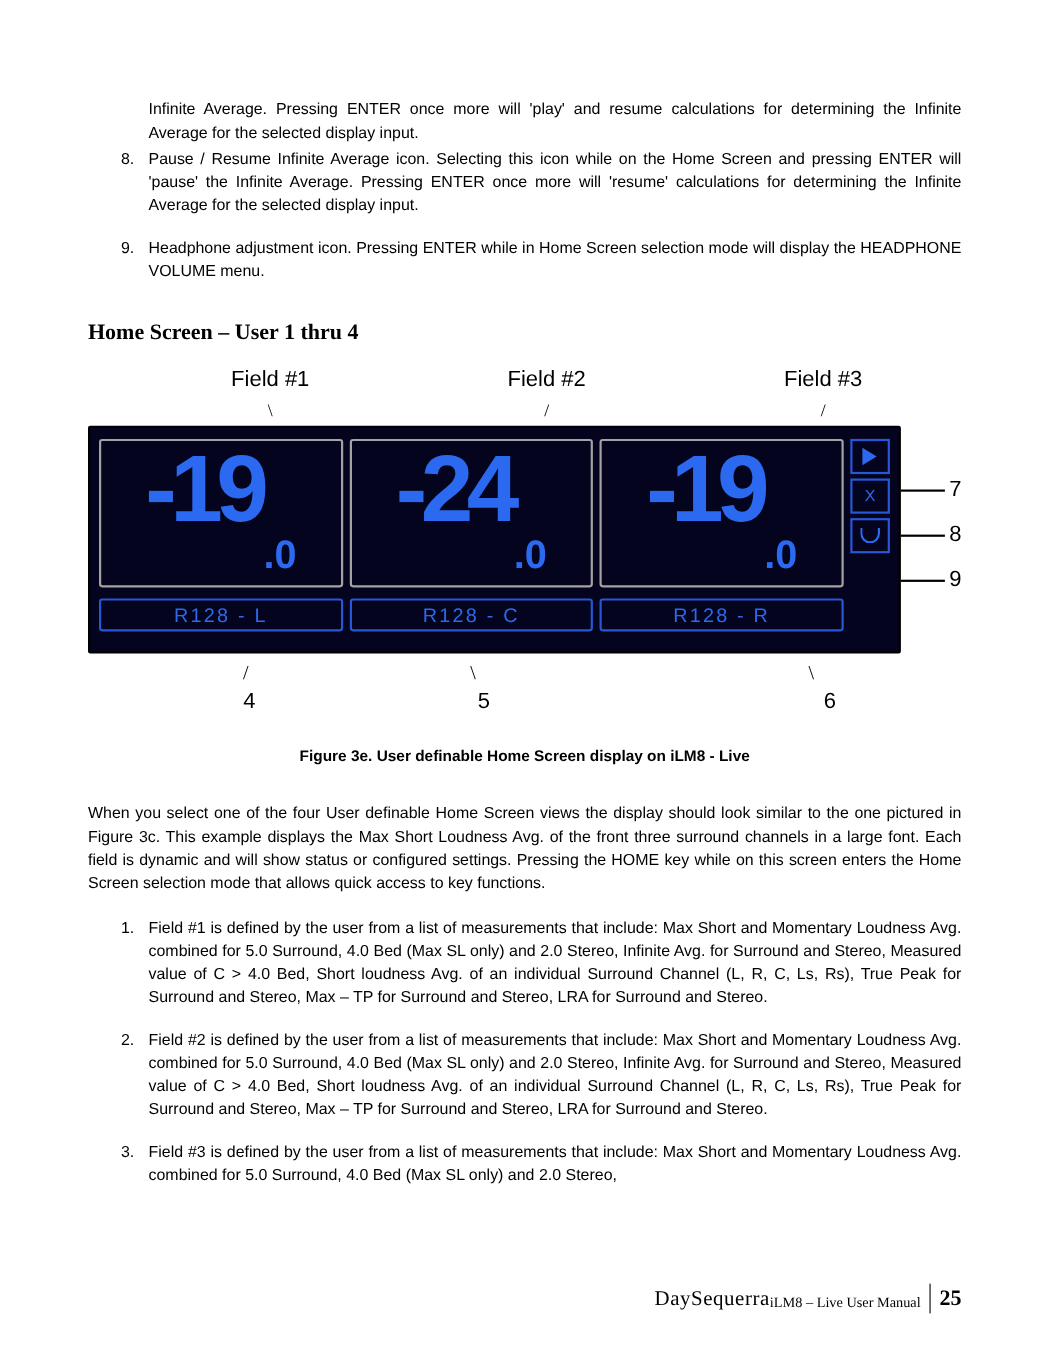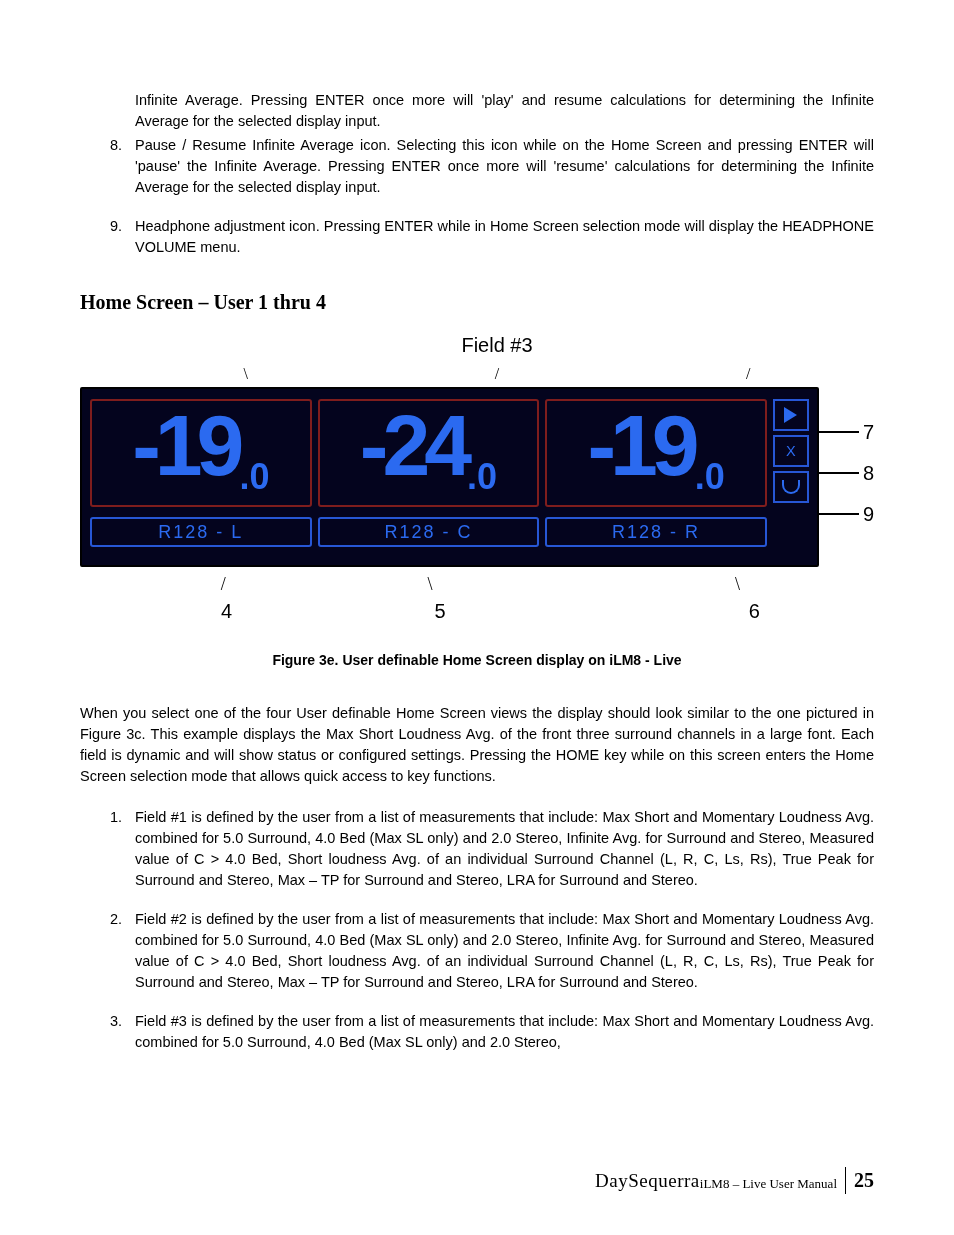--- a/index.html
+++ b/index.html
@@ -65,23 +65,23 @@
     border: 2px solid #000;
     padding: 10px 8px 18px 8px;
     border-radius: 2px;
   }
   .readouts {
     display: flex;
     gap: 6px;
   }
   .readout {
     flex: 1;
-    border: 2px solid #7f1d1d;
+    border: 2px solid #a3a3a3;
     border-radius: 3px;
-    height: 108px;
+    height: 135px;
     display: flex;
     align-items: baseline;
     justify-content: center;
     color: #2b6af0;
     font-family: Arial, sans-serif;
     font-weight: bold;
     padding-top: 6px;
     overflow: hidden;
   }
   .big-num {
@@ -223,20 +223,22 @@
 <div class="list-item">
   <div class="list-num">9.</div>
   <div class="list-text">Headphone adjustment icon. Pressing ENTER while in Home Screen selection mode will display the HEADPHONE VOLUME menu.</div>
 </div>
 
 <h2 class="section-heading">Home Screen – User 1 thru 4</h2>
 
 <div class="figure-wrap">
 
   <div class="fig-labels-top">
+    <div>Field #1</div>
+    <div>Field #2</div>
     <div>Field #3</div>
   </div>
   <div class="slashes-top">
     <div>\</div>
       <div>/</div>
       <div>/</div>
   </div>
 
   <div class="device-row">
     <div class="device">

